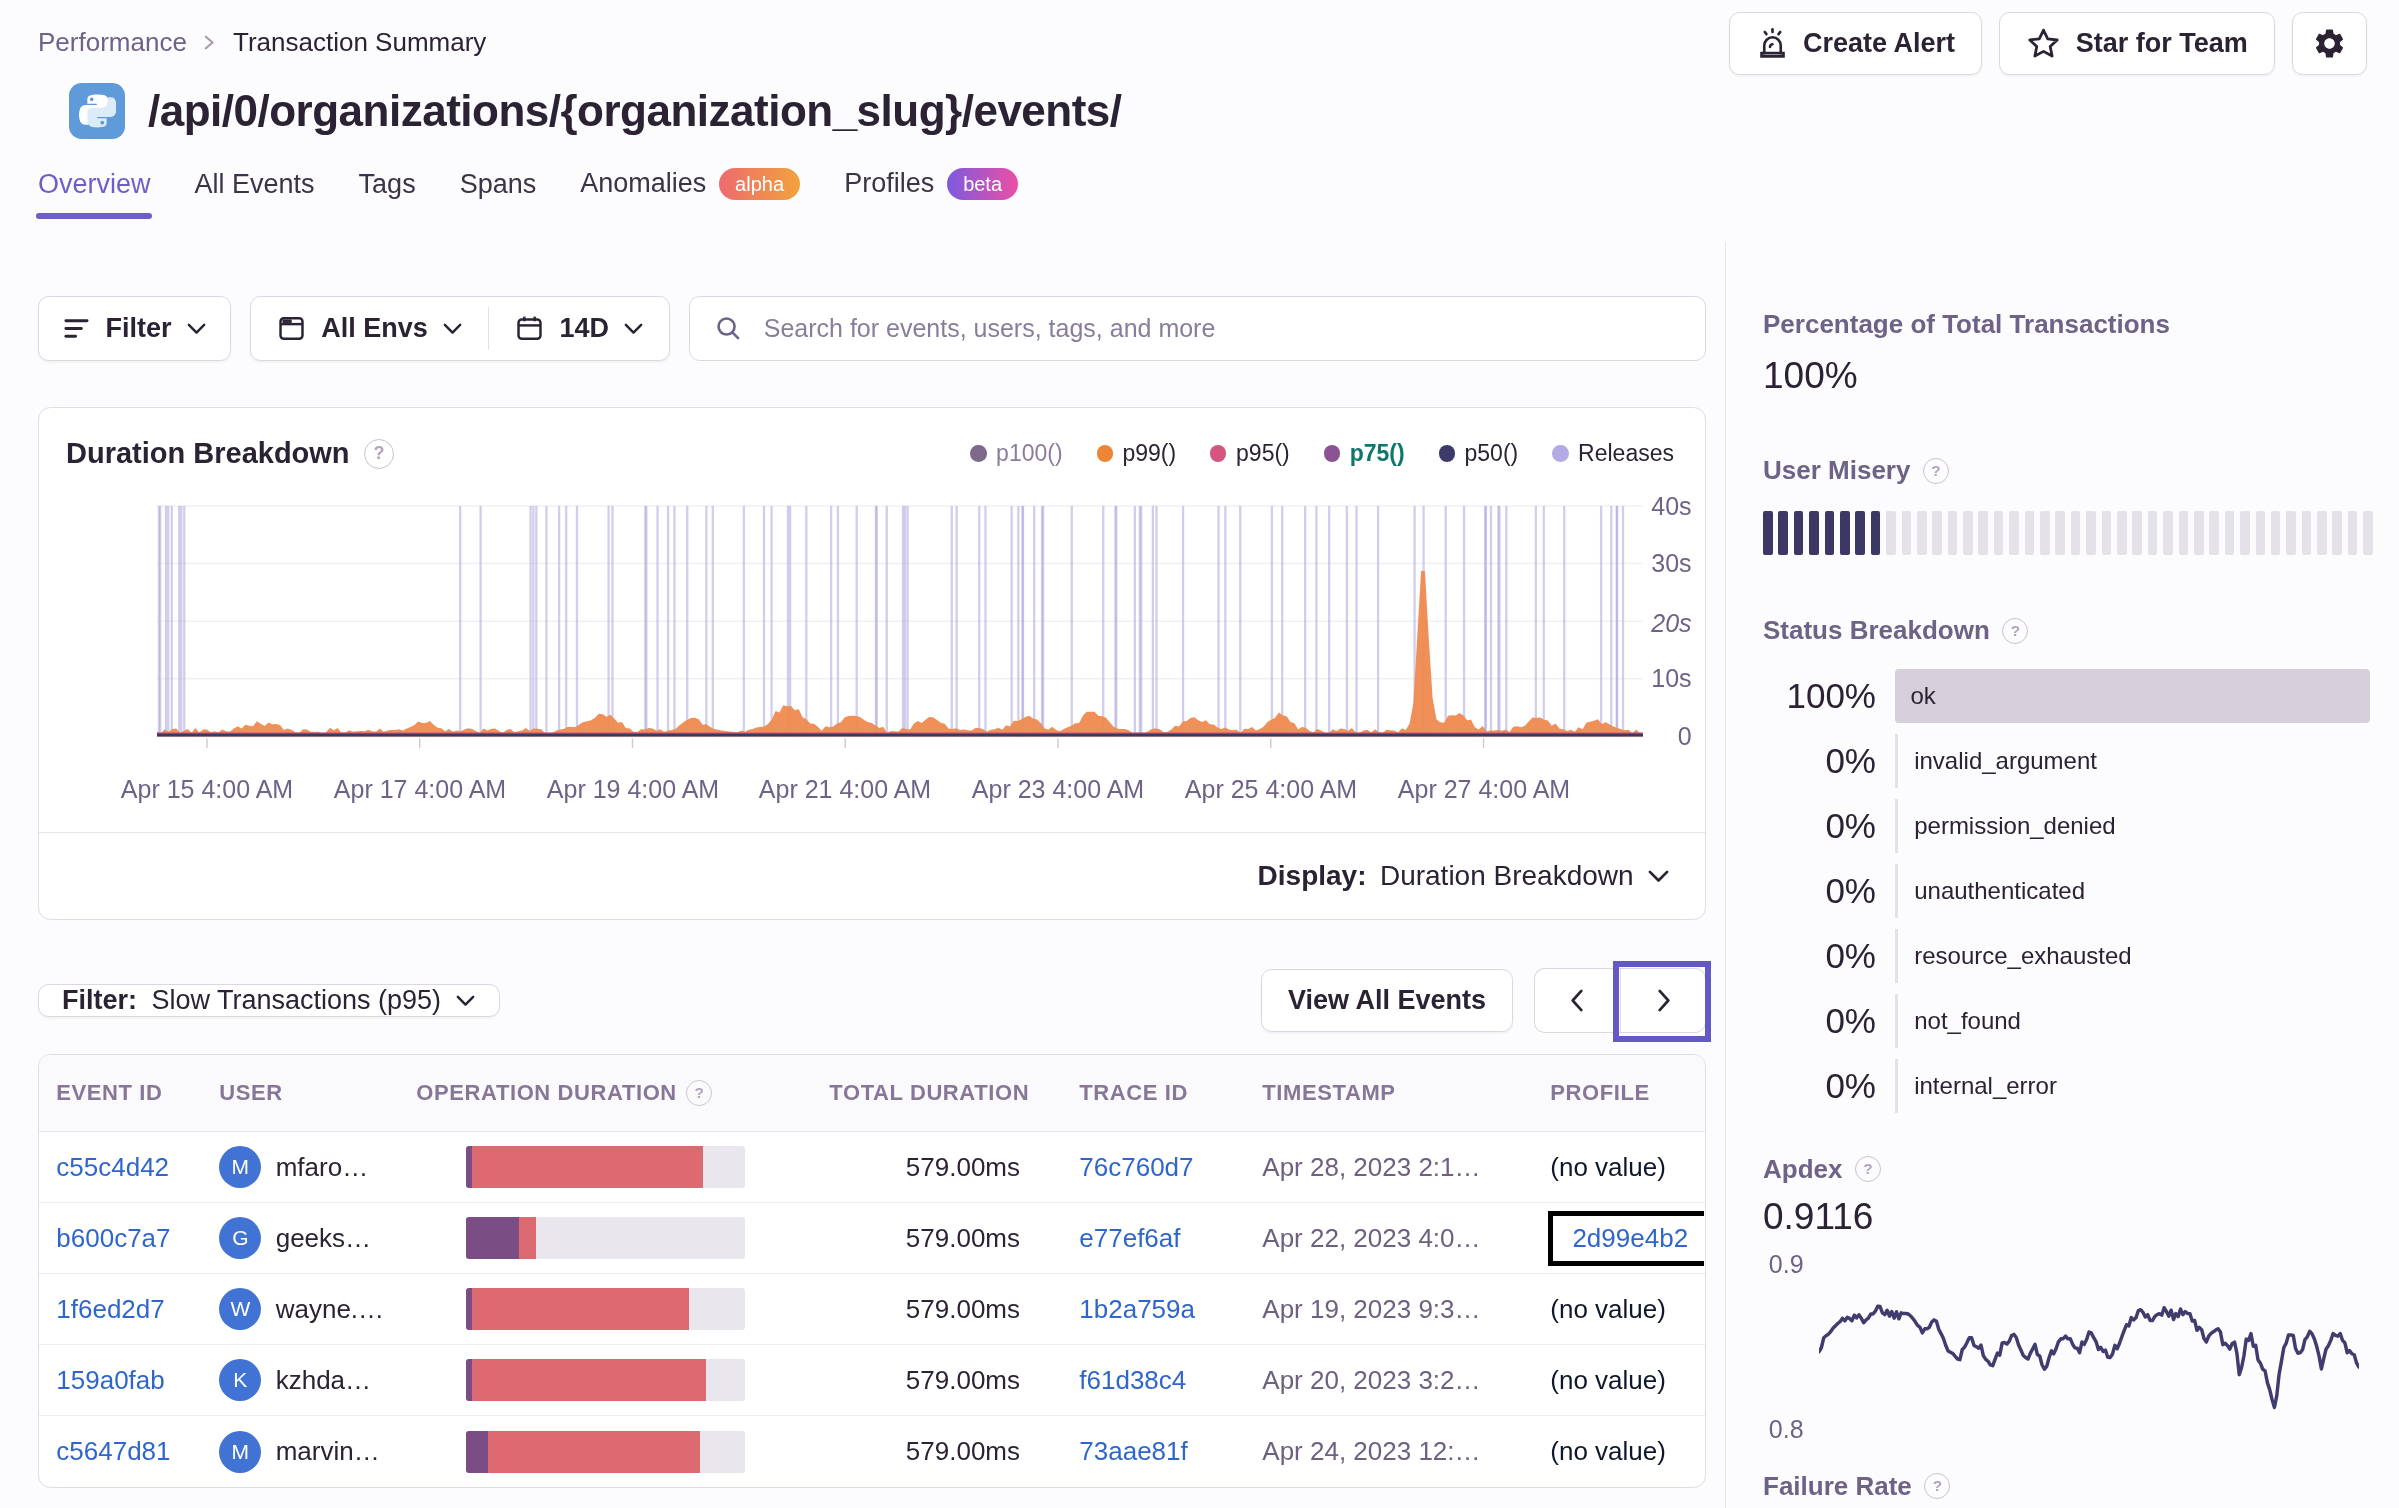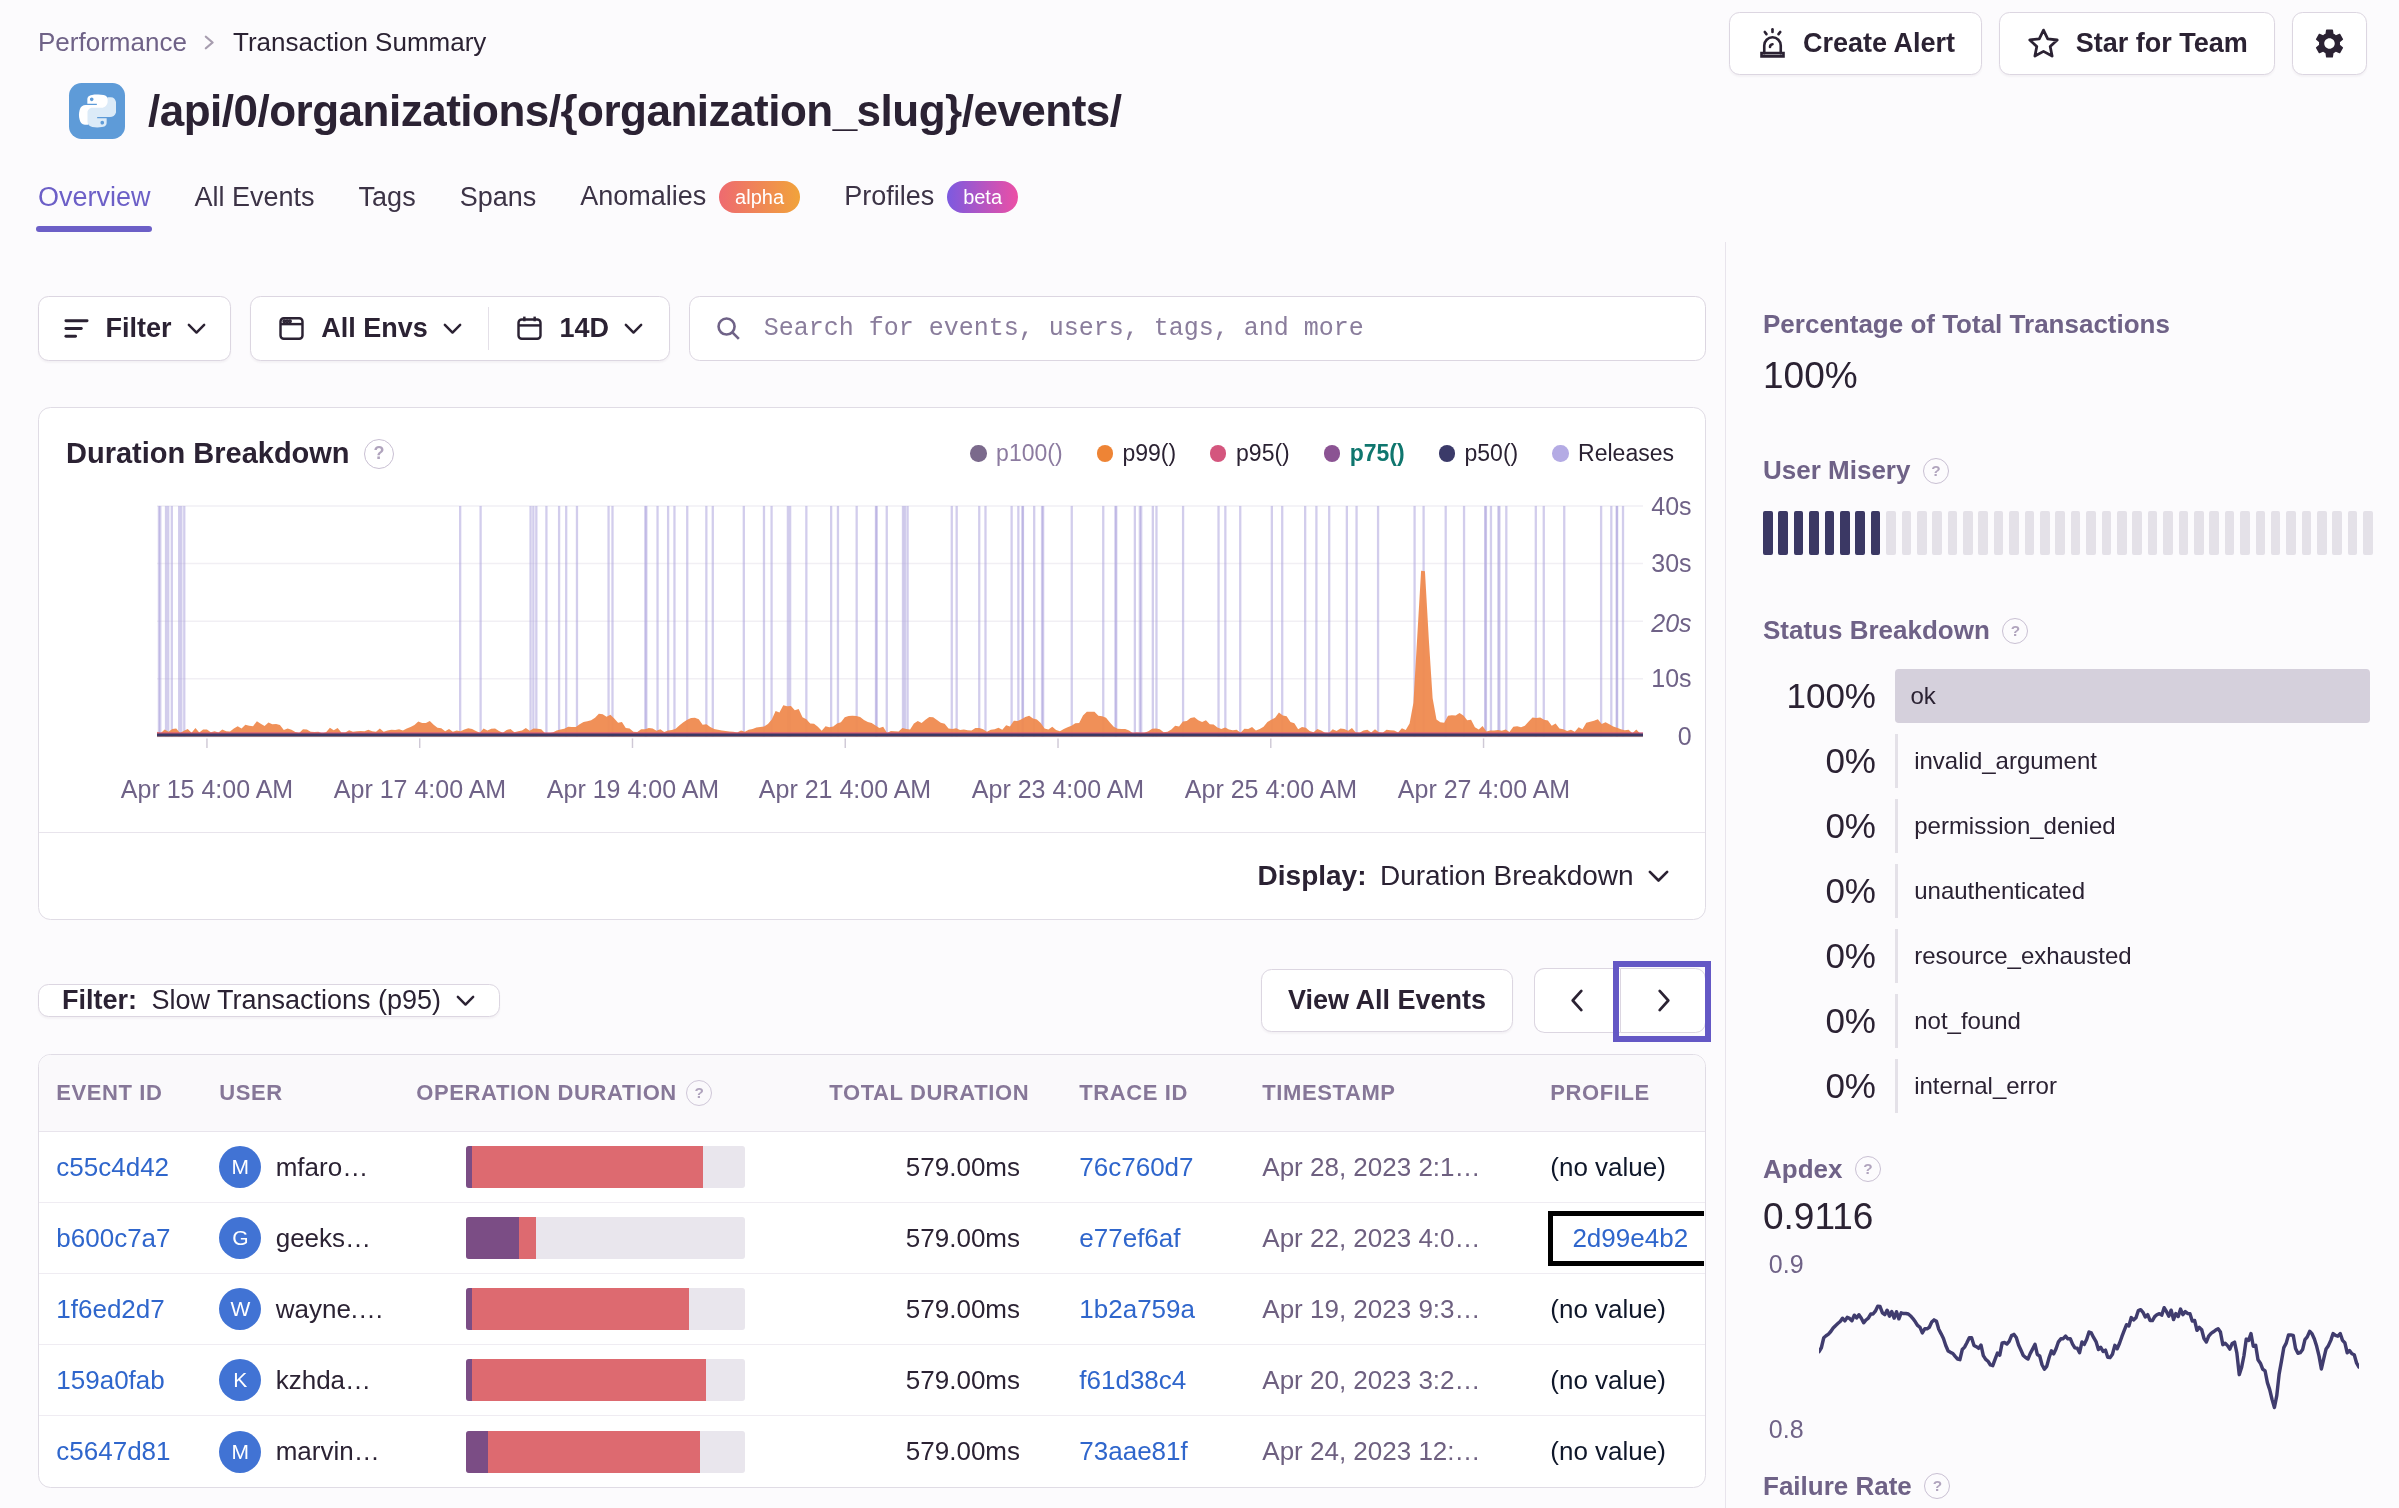--- a/index.html
+++ b/index.html
@@ -26,21 +26,21 @@
   }
   .btn-icon-only { padding:0 19px; }
 
   
   .title-row { display:flex; align-items:center; gap:23px; margin:25px 0 0 38px;padding-left:31px; }
   .lang-icon { width:56px; height:56px; border-radius:12.5px; background:#5e9bd8;
     display:flex; align-items:center; justify-content:center; flex:none; }
   .page-title { font-size:44px; font-weight:700; letter-spacing:-0.5px; }
 
   
-  .tabs { display:flex; gap:44px; margin:42px 0 0 38px; align-items:flex-end; }
+  .tabs { display:flex; gap:44px; margin:29px 0 0 38px; align-items:flex-end; }
   .tab { position:relative; font-size:27px; color:#3c3346; padding-bottom:19px;
     display:flex; align-items:center; gap:12.5px; cursor:pointer; }
   .tab.active { color:#6c5fc7; }
   .tab.active::after { content:""; position:absolute; left:-1.9px; right:-1.9px; bottom:0;
     height:5.8px; border-radius:3.8px; background:#6c5fc7; }
   .badge { font-size:20px; color:#fff; padding:5.8px 16.3px; border-radius:960px; line-height:1; }
 
   
   .main { position:absolute; left:0; top:242px; width:1725px; }
   .sidebar { position:absolute; left:1725px; top:242px; width:674px; height:1266px;
@@ -52,21 +52,21 @@
     border:1px solid #dcd6e1; border-radius:10.6px; padding:0 23px; font-size:27px;
     font-weight:700; color:#2b2233; box-shadow:0 1.9px 1.9px rgba(43,34,51,.04); cursor:pointer; }
   .env-date { display:flex; background:#fff; border:1px solid #dcd6e1; border-radius:10.6px;
     box-shadow:0 1.9px 1.9px rgba(43,34,51,.04); }
   .env-date .seg { display:flex; align-items:center; gap:14.4px; padding:0 25px;
     font-size:27px; font-weight:700; cursor:pointer; }
   .env-date .divider { width:1px; background:#e4e0e8; margin:9.6px 0; }
   .search { flex:1; display:flex; align-items:center; gap:17.3px; background:#fff;
     border:1px solid #dcd6e1; border-radius:10.6px; padding:0 23px; }
   .search input { flex:1; border:none; outline:none; background:transparent;
-    font-family:Liberation Mono, monospace; font-size:25px; color:#2b2233; }
+    font-family:Liberation Sans, sans-serif; font-size:25px; color:#2b2233; }
   .search input::placeholder { color:#8a7d9c; }
 
   
   .panel { margin:46px 19px 0 38px; background:#fff; border:1px solid #e0dce5;
     border-radius:12.5px; }
   .panel-head { display:flex; justify-content:space-between; align-items:center;
     padding:29px 31px 3.8px 27px; }
   .panel-title { display:flex; align-items:center; gap:14.4px; font-size:29px; font-weight:700; }
   .help { width:30px; height:30px; border:1.9px solid #c9c0d3; color:#b0a4bd; border-radius:50%;
     font-size:18px; font-weight:700; display:inline-flex; align-items:center;

